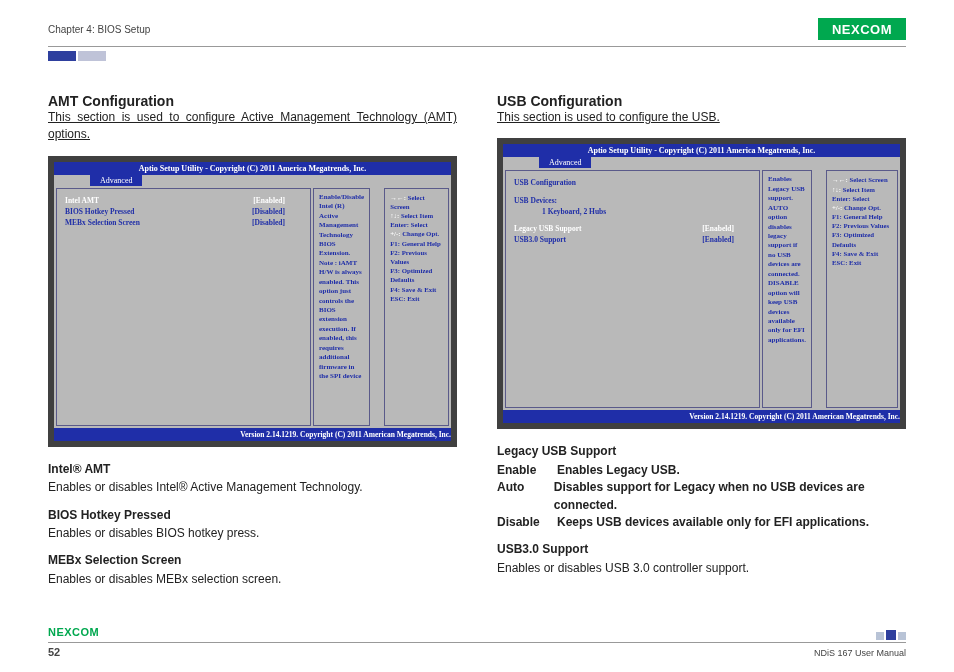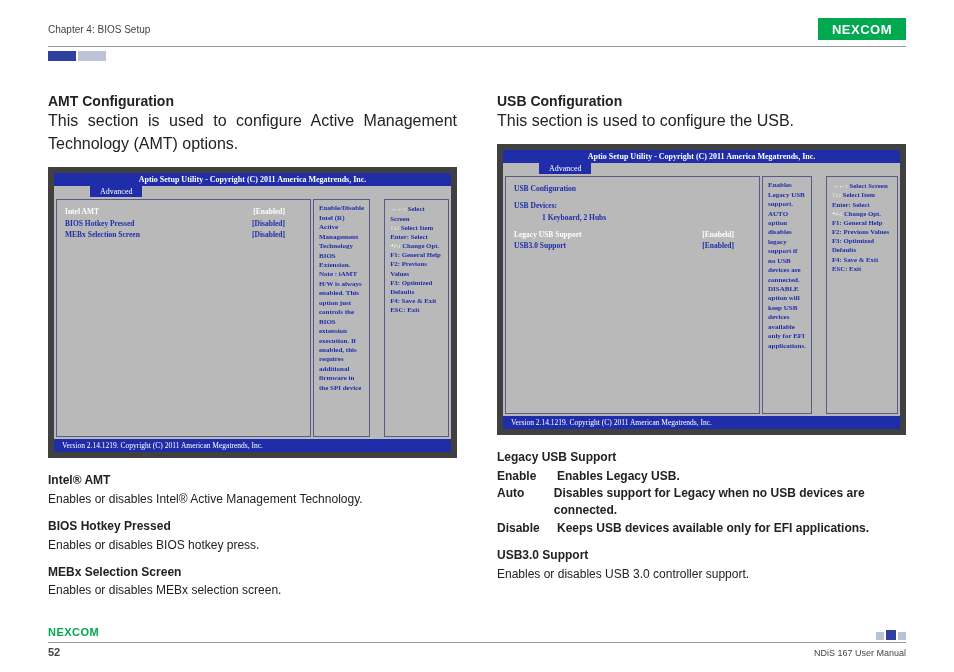--- a/index.html
+++ b/index.html
@@ -35,21 +35,21 @@
   .tabbar .tab { width: 28px; height: 10px; }
   .tabbar .tab.blue { background:#2e3f9e; }
   .tabbar .tab.grey { background:#bfc3d8; margin-left:2px;}
   .columns {
     display: flex;
     gap: 40px;
     margin-top: 32px;
   }
   .col { flex: 1; min-width: 0; }
   h2 { font-size: 14px; font-weight: 700; }
-  .intro { font-size: 16px; line-height: 1.45; margin-bottom: 12px; }
+  .intro { font-size: 12px; line-height: 1.45; margin-bottom: 12px; text-decoration: underline; }
   .intro.justify { text-align: justify; }
 
   .bios {
     width: 100%;
     border: 6px solid #404040;
     background: #b9b9b9;
     font-family: "Times New Roman", serif;
   }
   .bios-title {
     background: #1f2ea8;
@@ -113,23 +113,23 @@
     font-size: 6.8px;
     font-weight: 700;
     color: #1f2ea8;
     line-height: 1.35;
   }
   .bios-keys .w { color: #fff; }
   .bios-footer {
     background: #1f2ea8;
     color: #fff;
     font-size: 7.5px;
-    font-weight: 400;
-    text-align: left;
-    padding: 2px 8px;
+    font-weight: 700;
+    text-align: right;
+    padding: 2px 0;
   }
   .desc-block { margin-top: 14px; font-size: 12px; line-height: 1.45;}
   .desc-block h3 { font-size: 12px; font-weight: 700; margin-top: 10px; margin-bottom: 1px;}
   .kv-row { display:flex; gap: 12px; font-weight: bold;}
   .kv-row .k { width: 48px; }
 
   .footer {
     position: absolute;
     left: 48px; right: 48px; bottom: 14px;
   }

